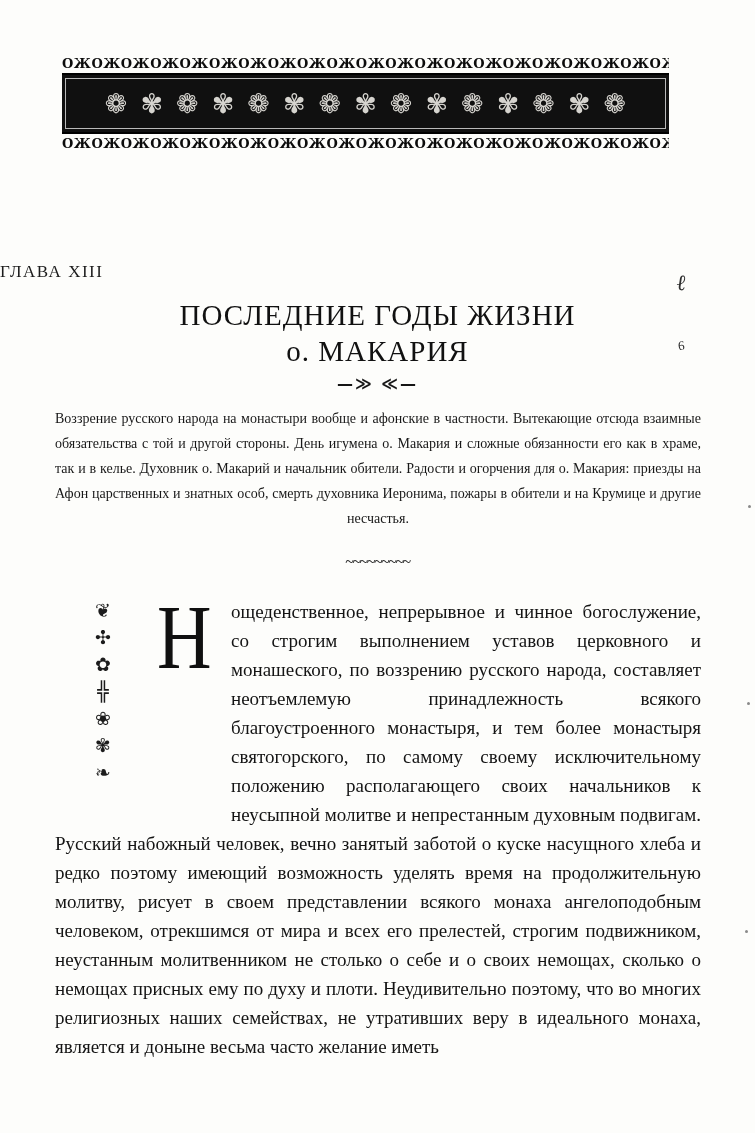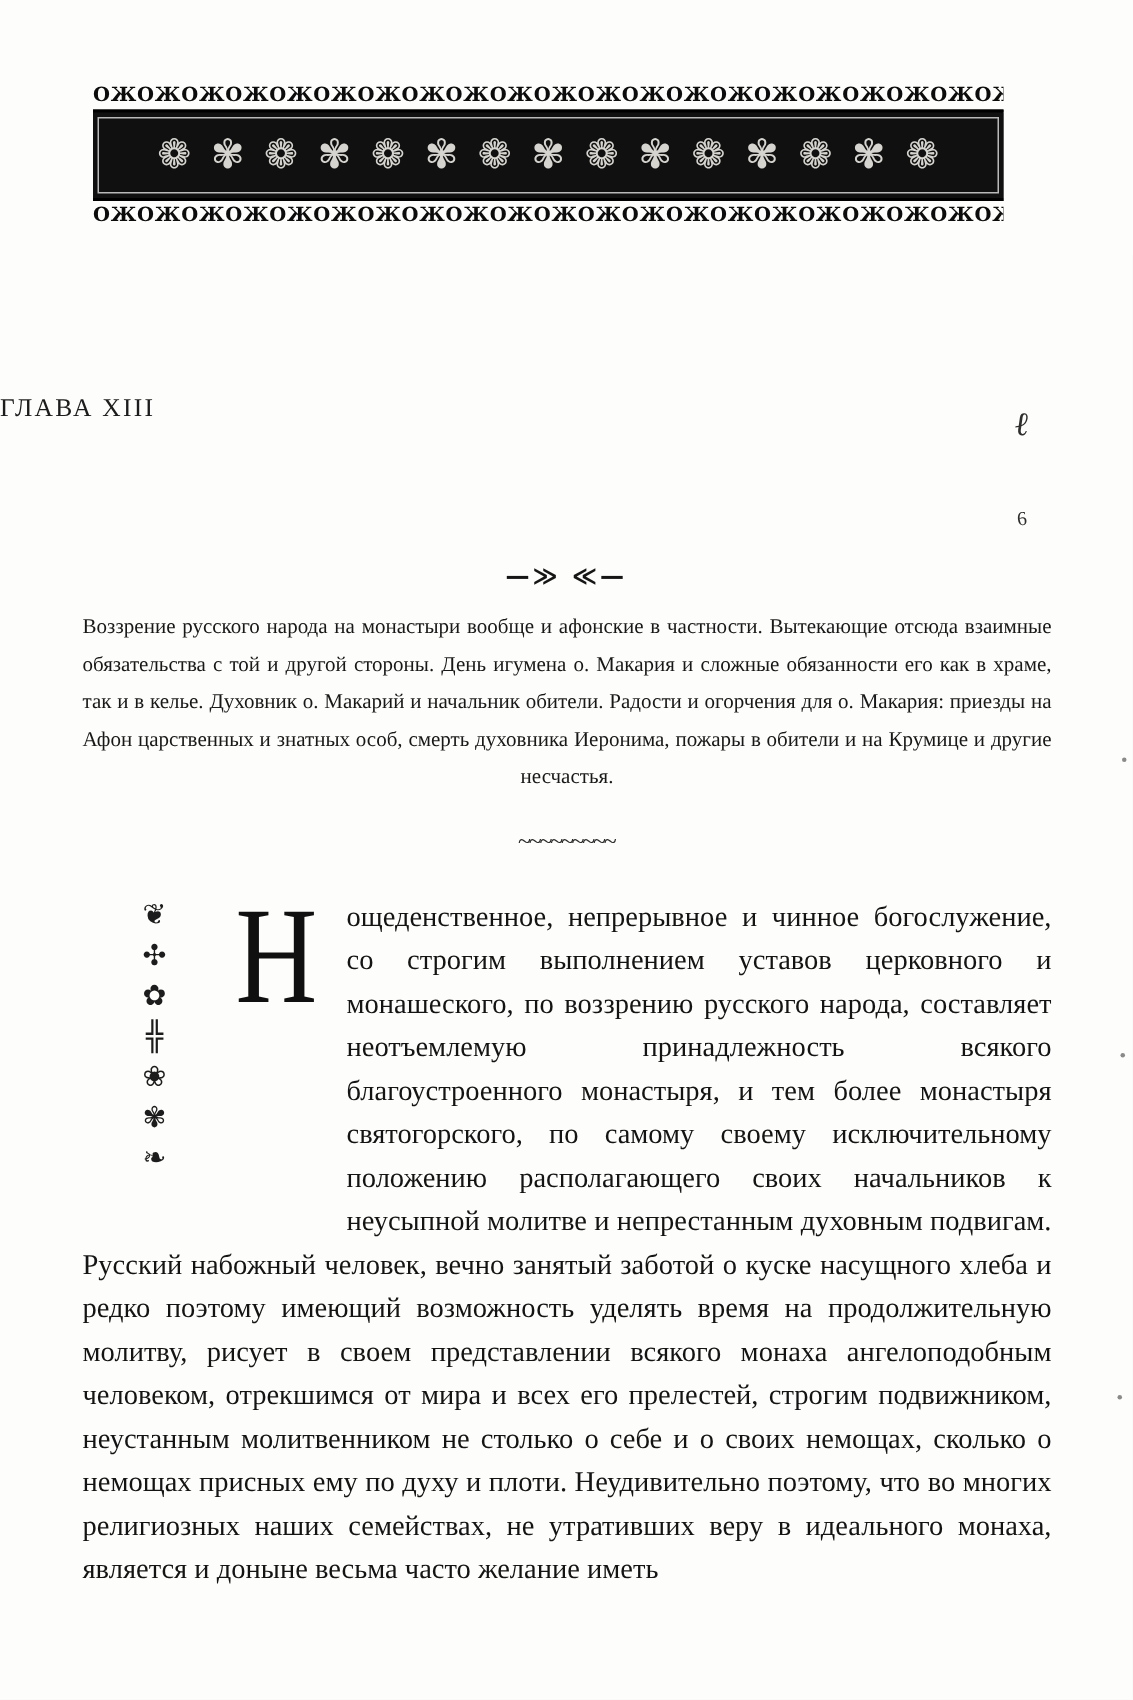--- a/index.html
+++ b/index.html
@@ -108,20 +108,24 @@
 <div class="page">
 
   <div class="ornament-band">
     <div class="chain-row">ОЖОЖОЖОЖОЖОЖОЖОЖОЖОЖОЖОЖОЖОЖОЖОЖОЖОЖОЖОЖОЖОЖОЖОЖОЖОЖОЖОЖОЖОЖОЖОЖОЖОЖОЖОЖ</div>
     <div class="flower-band">❁✾❁✾❁✾❁✾❁✾❁✾❁✾❁</div>
     <div class="chain-row">ОЖОЖОЖОЖОЖОЖОЖОЖОЖОЖОЖОЖОЖОЖОЖОЖОЖОЖОЖОЖОЖОЖОЖОЖОЖОЖОЖОЖОЖОЖОЖОЖОЖОЖОЖОЖ</div>
   </div>
 
   <div class="chapter-label">ГЛАВА XIII</div>
 
+  <div class="page-title">
+    <div>ПОСЛЕДНИЕ ГОДЫ ЖИЗНИ</div>
+    <div>о. МАКАРИЯ</div>
+  </div>
 
   <div class="arrow-divider">—≫   ≪—</div>
 
   <div class="summary">Воззрение русского народа на монастыри вообще и афонские в частности. Вытекающие отсюда взаимные обязательства с той и другой стороны. День игумена о. Макария и сложные обязанности его как в храме, так и в келье. Духовник о. Макарий и начальник обители. Радости и огорчения для о. Макария: приезды на Афон царственных и знатных особ, смерть духовника Иеронима, пожары в обители и на Крумице и другие несчастья.</div>
 
   <div class="squiggle">~~~~~~~~~</div>
 
   <div class="body-text">
     <div class="dropcap-block">
       <div class="ornament-col">❦

